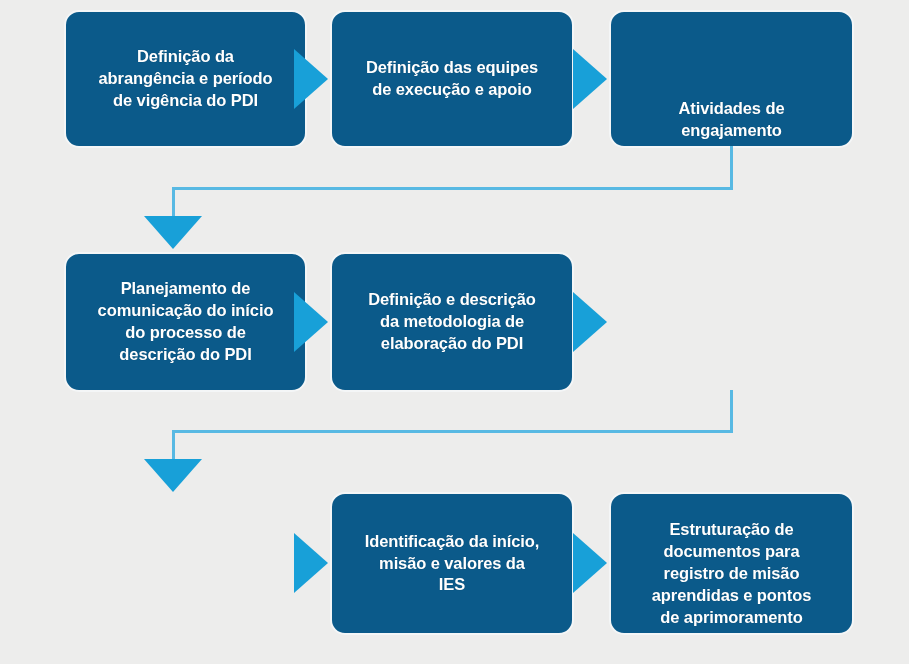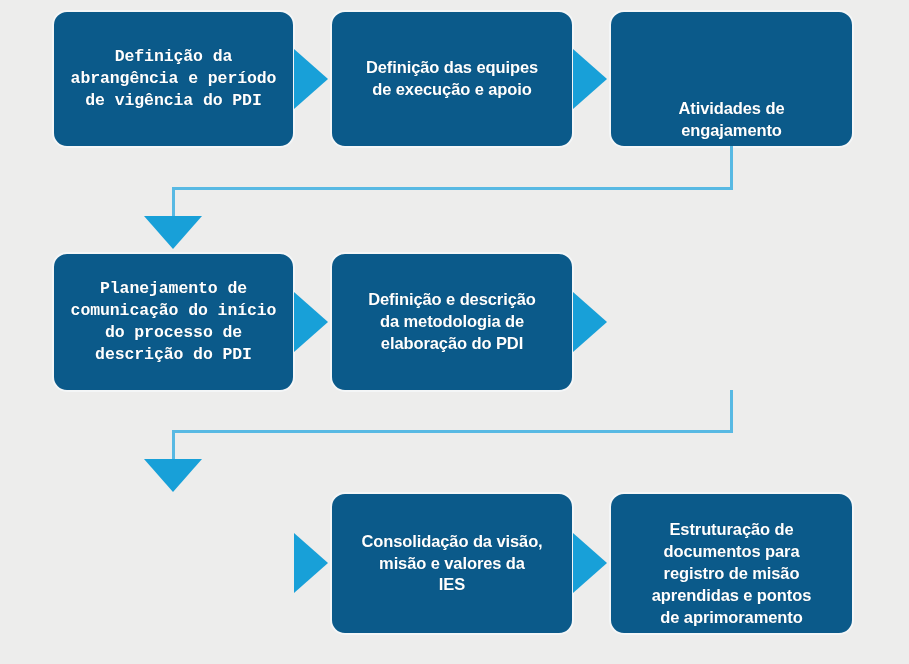--- a/index.html
+++ b/index.html
@@ -43,21 +43,21 @@
     white-space: pre-line;
     text-shadow: 0 0 1px rgba(0,0,0,0.25);
   }
 
   
   .row1 { top: 10px;  height: 138px; }
   .row2 { top: 252px; height: 140px; }
   .row3 { top: 492px; height: 143px; }
 
   
-  .col1 { left: 52px;  width: 243px; font-family: Liberation Mono, monospace; }
+  .col1 { left: 64px;  width: 243px; }
   .col2 { left: 330px; width: 244px; }
   .col3 { left: 609px; width: 245px; align-items: flex-end; }
 
   
   .chevron {
     position: absolute;
     width: 0;
     height: 0;
     border-top: 30px solid transparent;
     border-bottom: 30px solid transparent;
@@ -150,21 +150,21 @@
   </div>
   <div class="chevron chev-r2 chev-c1"></div>
   <div class="chevron chev-r2 chev-c2"></div>
 
   <div class="wrap-v-right c2-vr"></div>
   <div class="wrap-h c2-h"></div>
   <div class="wrap-v-left c2-vl"></div>
   <div class="wrap-arrowhead c2-ah"></div>
 
   <div class="node row3 col2">
-    <span class="node-label">Consolidação da visão,
+    <span class="node-label">Identificação da início,
 misão e valores da
 IES</span>
   </div>
   <div class="node row3 col3">
     <span class="node-label">Estruturação de
 documentos para
 registro de misão
 aprendidas e pontos
 de aprimoramento</span>
   </div>

